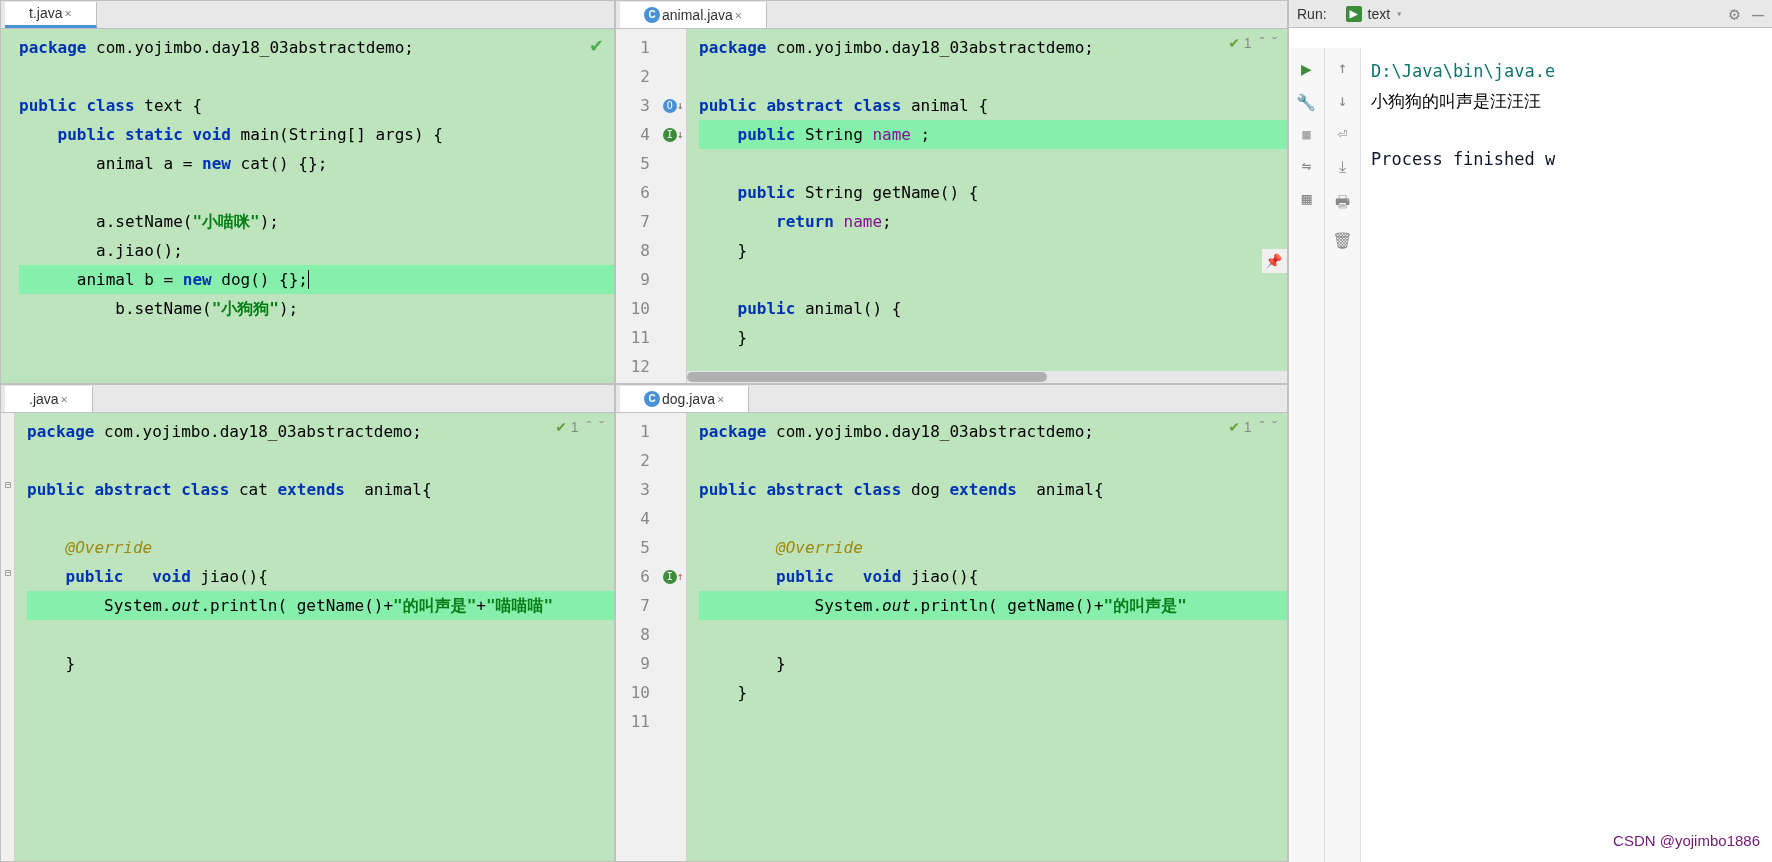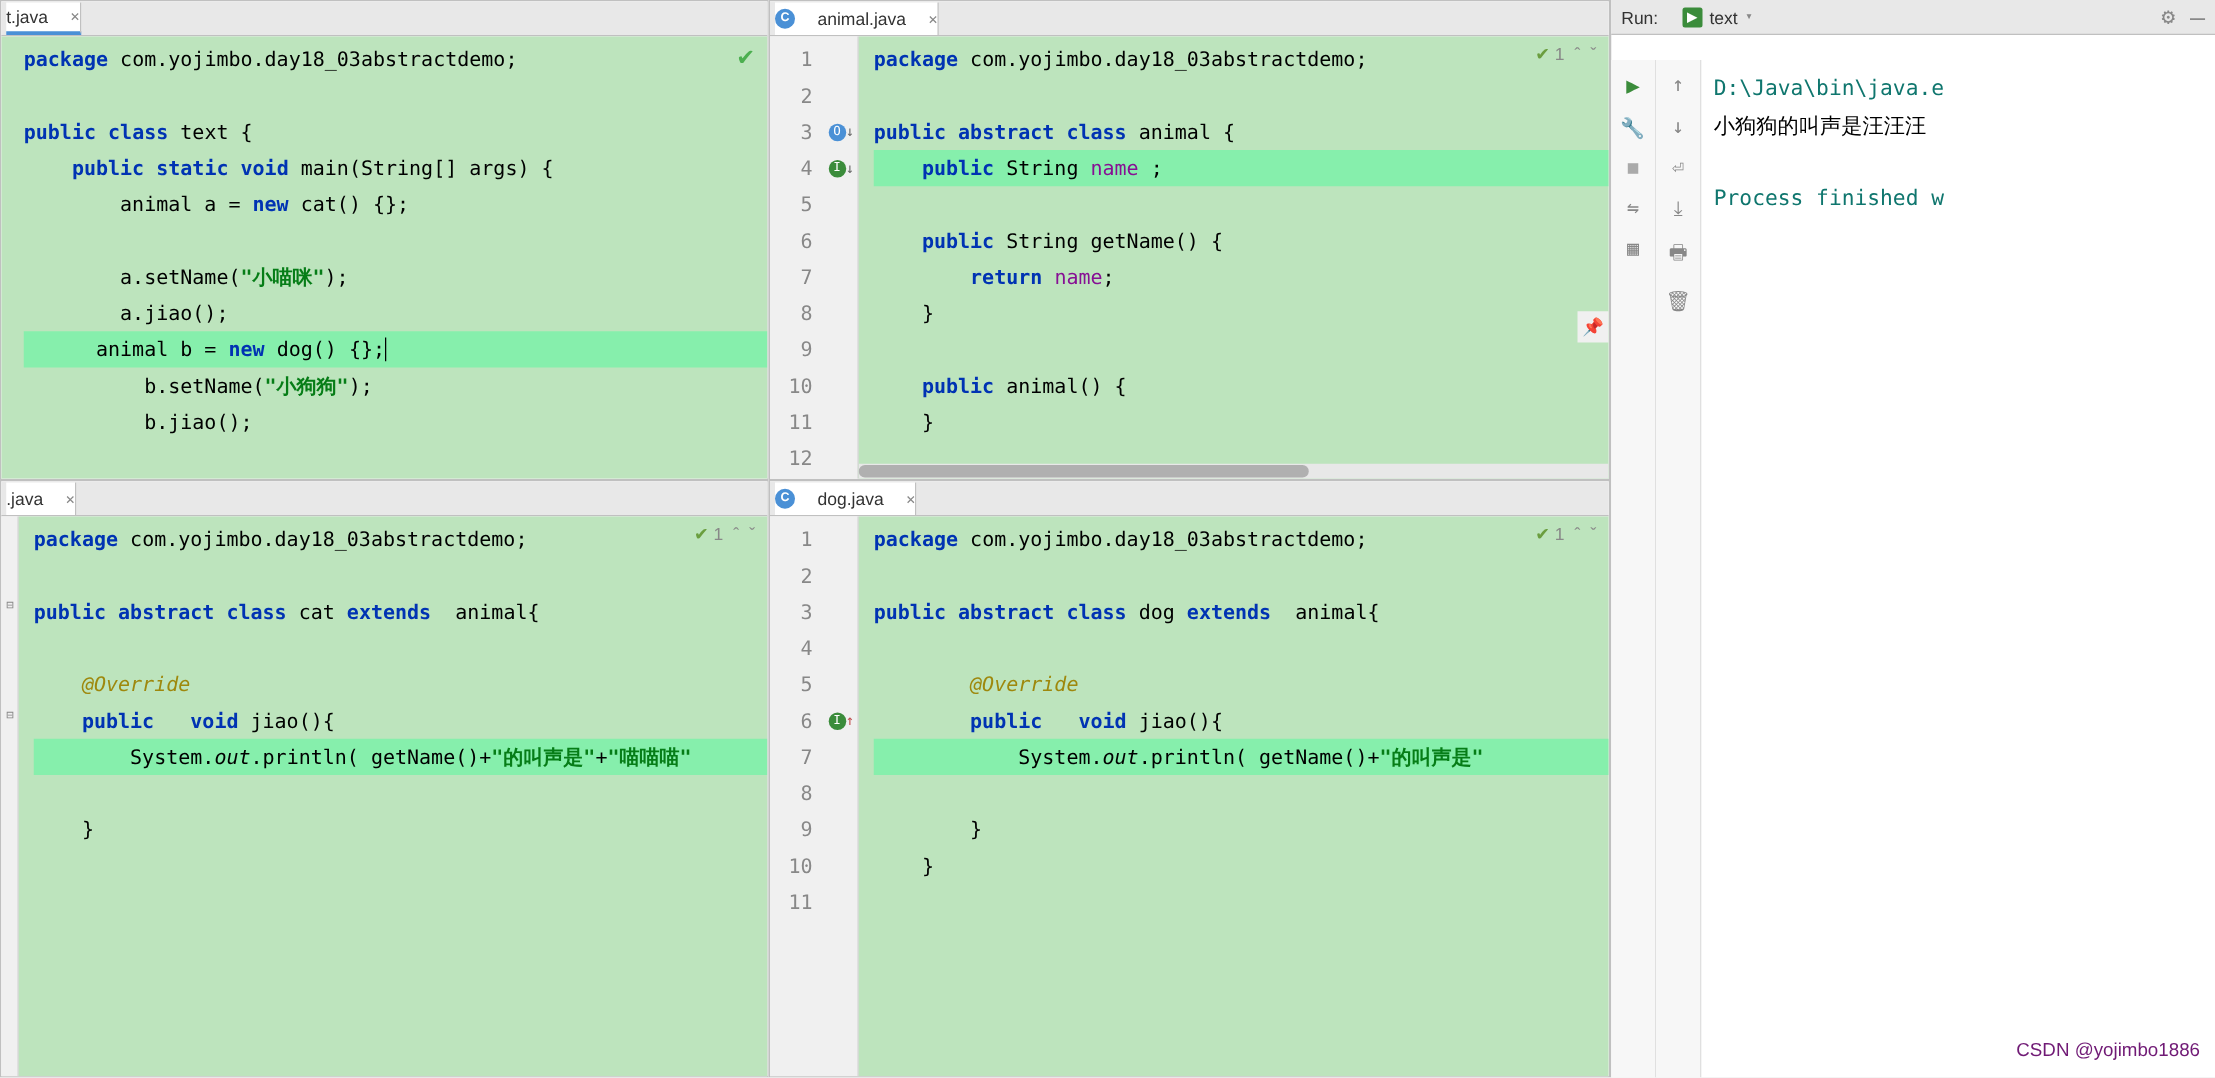--- a/index.html
+++ b/index.html
@@ -30,24 +30,24 @@
   display: flex;
   align-items: center;
   background: #e8e8e8;
   border-bottom: 1px solid #c0c0c0;
   padding-left: 4px;
 }
 .tab {
   display: flex;
   align-items: center;
   height: 26px;
-  padding: 0 0;
+  padding: 0 24px;
   background: #fff;
   border-right: 1px solid #c0c0c0;
-  gap: 18px;
+  gap: 2px;
 }
 .tab.active { border-bottom: 3px solid #4a90d6; }
 .file-icon {
   width: 16px; height: 16px;
   border-radius: 50%;
   background: #4a90d6;
   color: #fff;
   font-size: 10px;
   display: flex;
   align-items: center;
@@ -250,21 +250,20 @@
       <div class="code-line"><span class="kw">package</span> com.yojimbo.day18_03abstractdemo;</div>
           <div class="code-line"></div>
           <div class="code-line"><span class="kw">public</span> <span class="kw">class</span> text {</div>
           <div class="code-line">    <span class="kw">public</span> <span class="kw">static</span> <span class="kw">void</span> main(String[] args) {</div>
           <div class="code-line">        animal a = <span class="kw">new</span> cat() {};</div>
           <div class="code-line"></div>
           <div class="code-line">        a.setName(<span class="str">"小喵咪"</span>);</div>
           <div class="code-line">        a.jiao();</div>
           <div class="code-line highlight-yellow">      animal b = <span class="kw">new</span> dog() {};<span class="cursor"></span></div>
           <div class="code-line">          b.setName(<span class="str">"小狗狗"</span>);</div>
-          <div class="code-line">          b.jiao();</div>
     <div class="top-right-icons">
         <span class="check-green">✔</span>
       </div>
         </div>
   </div>
 </div>
 
 <div class="editor-pane">
   <div class="tab-bar">
     <div class="tab">
@@ -466,17 +465,17 @@
       <span class="tb-icon">↓</span>
       <span class="tb-icon">⏎</span>
       <span class="tb-icon">⤓</span>
       <span class="tb-icon">🖶</span>
       <span class="tb-icon">🗑</span>
     </div>
     <div class="console">
       <div><span class="path">D:\Java\bin\java.e</span></div>
       <div>小狗狗的叫声是汪汪汪</div>
       <div style="height:28px;"></div>
-      <div><span style="color:#0f766e;margin-top:36px;">Process finished w</span></div>
+      <div><span style="color:#0f172a;margin-top:36px;">Process finished w</span></div>
       <div class="watermark">CSDN @yojimbo1886</div>
     </div>
   </div>
 </div>
 
 </body></html>

